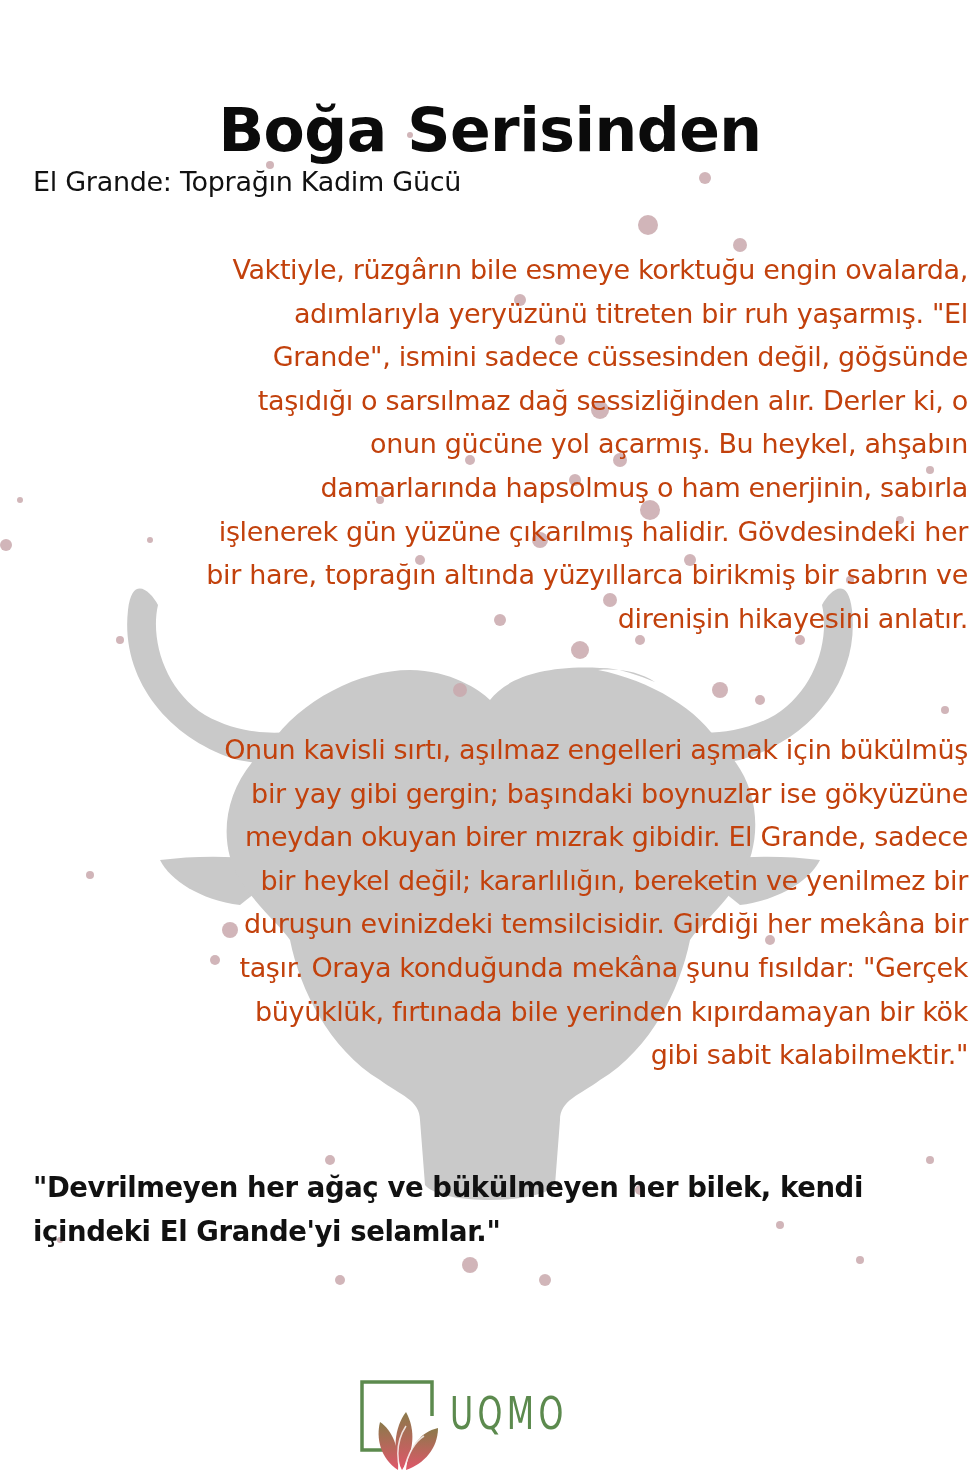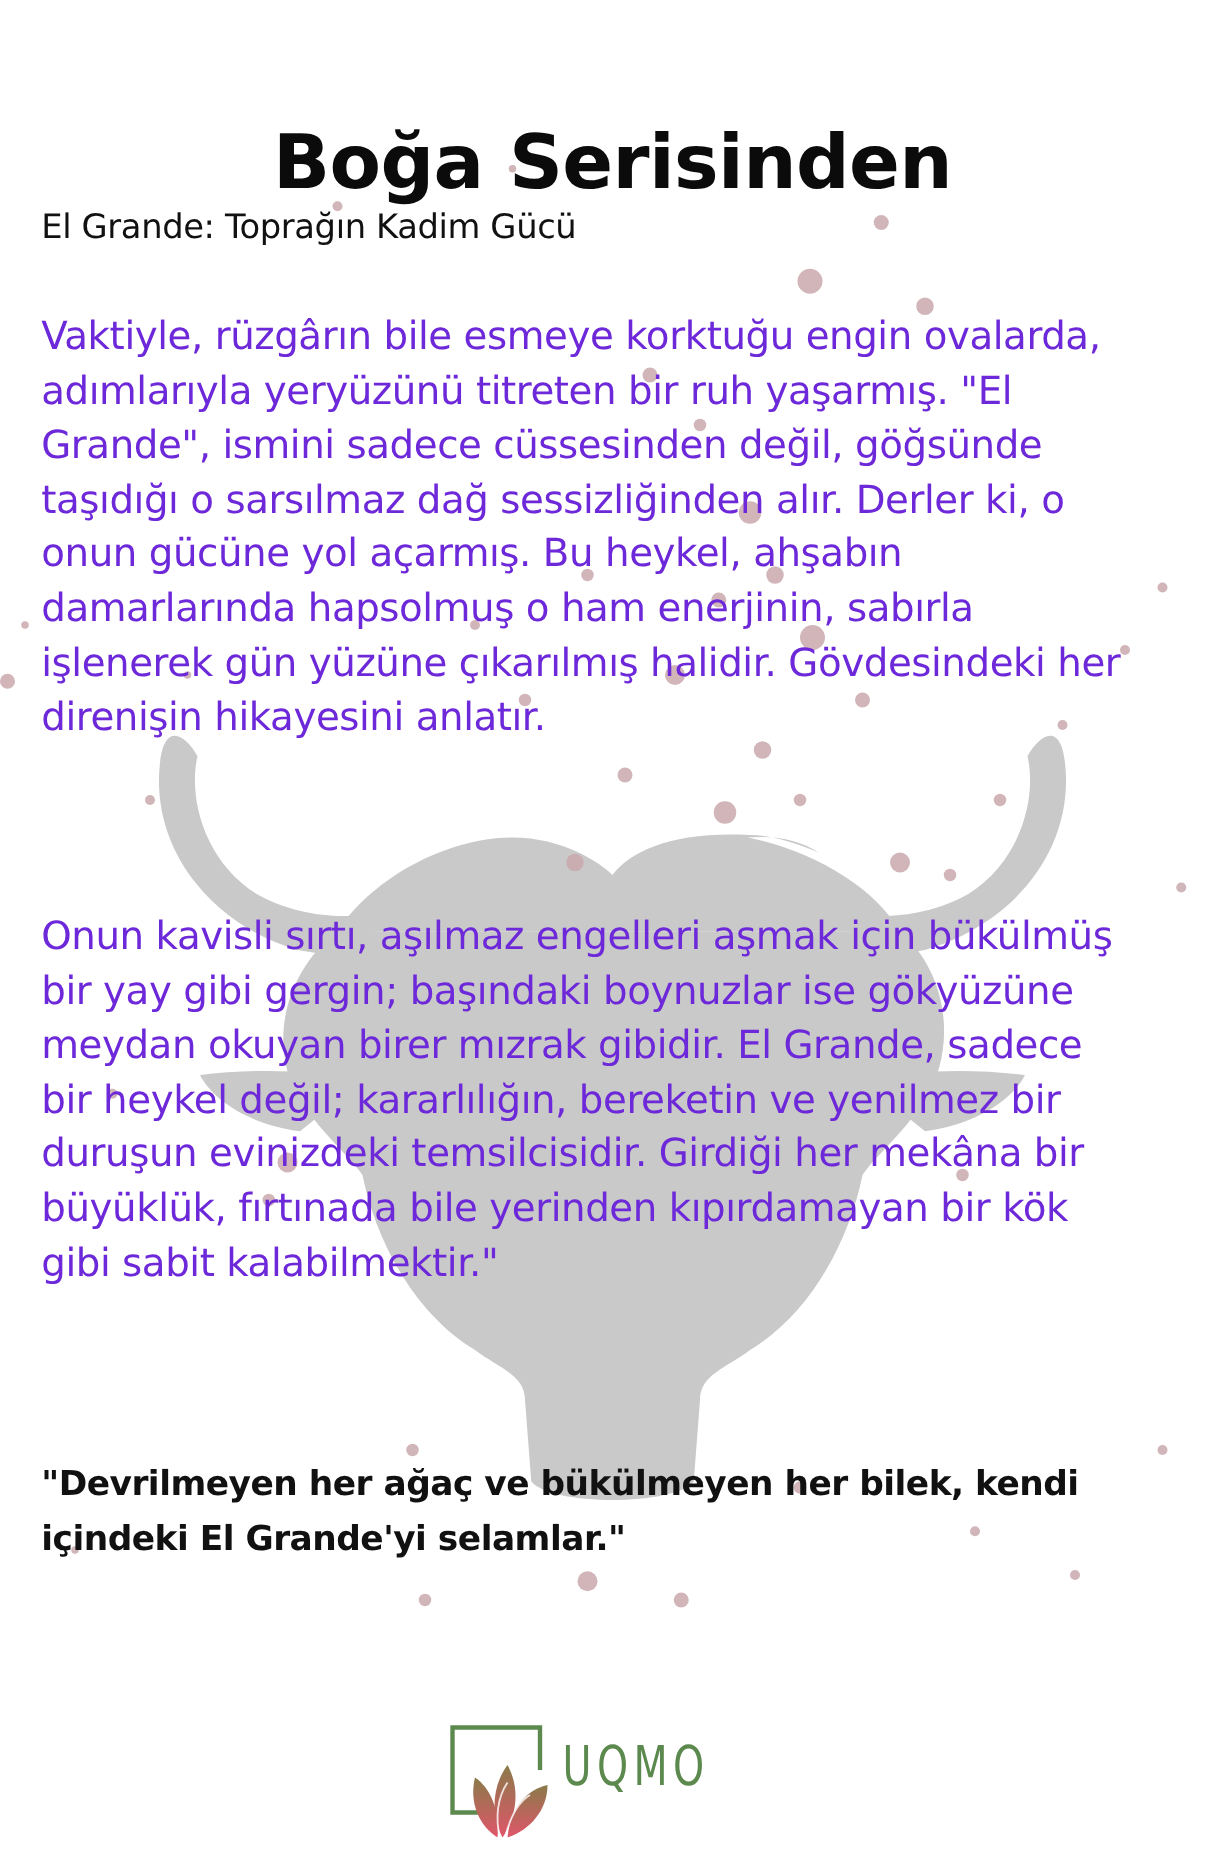--- a/index.html
+++ b/index.html
@@ -5,22 +5,22 @@
   html, body { margin: 0; padding: 0; background: #ffffff; }
   body { width: 980px; height: 1481px; position: relative; overflow: hidden;
          font-family: "DejaVu Sans", sans-serif; color: #1c1c1c; }
   .bg { position: absolute; left: 0; top: 0; width: 980px; height: 1481px; z-index: 0; }
   .content { position: relative; z-index: 1; }
   .title { position: absolute; left: 0; top: 50px; width: 980px; text-align: center;
            font-family: "DejaVu Sans", sans-serif; font-weight: bold; 
            font-size: 60px; letter-spacing: -0.5px; color: #0b0b0b; line-height: 80px; }
   .subtitle { position: absolute; left: 33px; top: 162px; font-weight: normal;
               font-size: 27px; color: #111; line-height: 40px; letter-spacing: -0.3px; }
-  .para { position: absolute; left: 33px; width: 935px; font-size: 31px;
-          line-height: 43.6px; color: #6d28d9; letter-spacing: -0.35px; }
+  .para { position: absolute; left: 33px; width: 935px; font-size: 27px;
+          line-height: 43.6px; color: #c2410c; letter-spacing: -0.35px; text-align: right; }
   .para .line { display: block; white-space: nowrap; }
   .p1 { top: 248px; }
   .p2 { top: 728px; }
   .quote { position: absolute; left: 33px; top: 1166px; width: 935px; font-weight: bold;
            font-size: 27.5px; line-height: 43.6px; color: #111; letter-spacing: -0.4px; }
   .quote .line { display: block; white-space: nowrap; }
   .logo { position: absolute; left: 358px; top: 1378px; width: 220px; height: 92px; }
   .logo-text { position: absolute; left: 92px; top: 10px; font-family: "DejaVu Sans", sans-serif;
                font-size: 44px; letter-spacing: 6px; color: #5c8a4e; font-weight: normal;
                transform: scaleX(0.72); transform-origin: left top; }
@@ -96,29 +96,31 @@
   <div class="subtitle">El Grande: Toprağın Kadim Gücü</div>
 
   <div class="para p1">
     <span class="line">Vaktiyle, rüzgârın bile esmeye korktuğu engin ovalarda,</span>
     <span class="line">adımlarıyla yeryüzünü titreten bir ruh yaşarmış. "El</span>
     <span class="line">Grande", ismini sadece cüssesinden değil, göğsünde</span>
     <span class="line">taşıdığı o sarsılmaz dağ sessizliğinden alır. Derler ki, o</span>
     <span class="line">onun gücüne yol açarmış. Bu heykel, ahşabın</span>
     <span class="line">damarlarında hapsolmuş o ham enerjinin, sabırla</span>
     <span class="line">işlenerek gün yüzüne çıkarılmış halidir. Gövdesindeki her</span>
+    <span class="line">bir hare, toprağın altında yüzyıllarca birikmiş bir sabrın ve</span>
     <span class="line">direnişin hikayesini anlatır.</span>
   </div>
 
   <div class="para p2">
     <span class="line">Onun kavisli sırtı, aşılmaz engelleri aşmak için bükülmüş</span>
     <span class="line">bir yay gibi gergin; başındaki boynuzlar ise gökyüzüne</span>
     <span class="line">meydan okuyan birer mızrak gibidir. El Grande, sadece</span>
     <span class="line">bir heykel değil; kararlılığın, bereketin ve yenilmez bir</span>
     <span class="line">duruşun evinizdeki temsilcisidir. Girdiği her mekâna bir</span>
+    <span class="line">taşır. Oraya konduğunda mekâna şunu fısıldar: "Gerçek</span>
     <span class="line">büyüklük, fırtınada bile yerinden kıpırdamayan bir kök</span>
     <span class="line">gibi sabit kalabilmektir."</span>
   </div>
 
   <div class="quote">
     <span class="line">"Devrilmeyen her ağaç ve bükülmeyen her bilek, kendi</span>
     <span class="line">içindeki El Grande'yi selamlar."</span>
   </div>
 
   <div class="logo">

